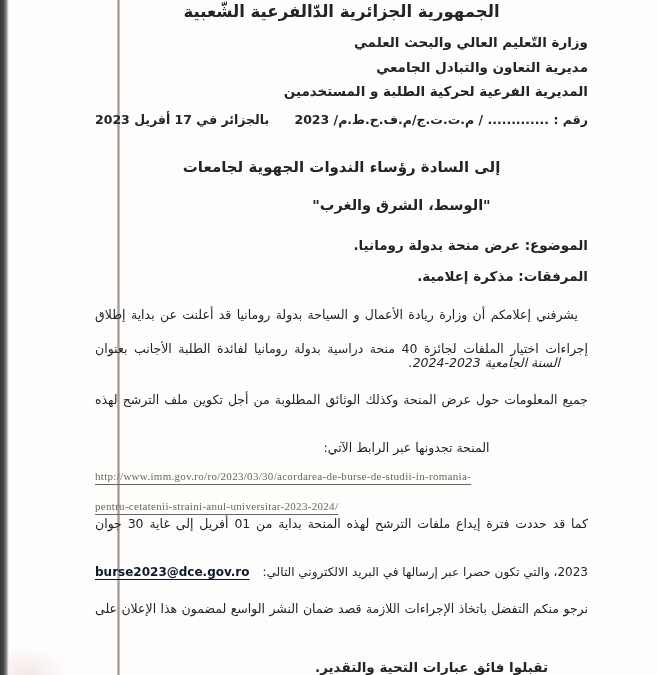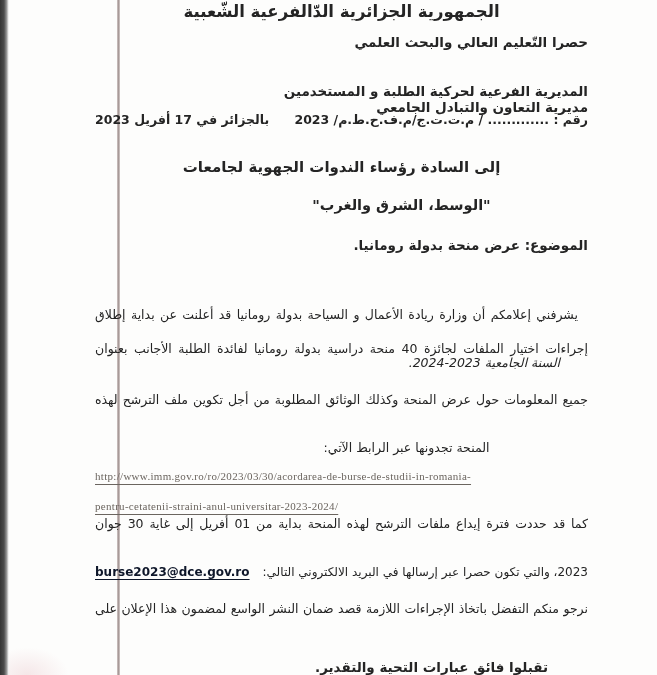--- a/index.html
+++ b/index.html
@@ -20,21 +20,21 @@
     position:absolute;left:9px;bottom:0;width:60px;height:28px;z-index:0;
     background:radial-gradient(ellipse at 30% 100%, rgba(230,190,195,.35), rgba(230,190,195,0) 70%);
   }
   .doc{
     position:absolute;left:95px;right:69px;top:0;bottom:0;z-index:2;
     direction:rtl;color:#242424;
   }
   .ln{position:absolute;left:0;right:0;height:22px;line-height:22px;font-size:12.5px;}
   .just{text-align:justify;text-align-last:justify;}
   .title{top:1px;font-size:16.5px;font-weight:700;text-align:center;}
-  .min1{top:31px;} .min2{top:56px;margin-top:40px;} .min3{top:80px;}
+  .min1{top:31px;} .min2{top:56px;} .min3{top:80px;}
   .min{font-size:13.5px;font-weight:700;text-align:right;}
   .ref{top:109px;display:flex;justify-content:space-between;font-weight:700;font-size:12.5px;}
   .recip1{top:156px;font-size:15px;font-weight:700;text-align:center;}
   .recip2{top:194px;font-size:14.5px;font-weight:700;text-align:center;padding-left:120px;}
   .subj{top:234px;font-size:13.5px;font-weight:700;text-align:right;}
   .attach{top:265px;font-size:13.5px;font-weight:700;text-align:right;}
   .p1l1{top:304px;padding-right:10px;}
   .p1l2{top:338px;}
   .p1l3{top:352px;text-align:right;padding-right:28px;font-style:italic;}
   .p2l1{top:389px;}
@@ -61,33 +61,34 @@
 <body>
 
 <div class="edge-strip"></div>
 <div class="fold-line"></div>
 <div class="smudge"></div>
 
 <div class="doc">
 
   <div class="ln title">الجمهورية الجزائرية الدّالفرعية الشّعبية</div>
 
-  <div class="ln min min1">حصرا التّعليم العالي والبحث العلمي</div>
+  <div class="ln min min1">وزارة التّعليم العالي والبحث العلمي</div>
   <div class="ln min min2">مديرية التعاون والتبادل الجامعي</div>
   <div class="ln min min3">المديرية الفرعية لحركية الطلبة و المستخدمين</div>
 
   <div class="ln ref">
     <span>رقم : ............. / م.ت.ت.ج/م.ف.ح.ط.م/ 2023</span>
     <span>بالجزائر في  17 أفريل 2023</span>
   </div>
 
   <div class="ln recip1">إلى السادة رؤساء الندوات الجهوية لجامعات</div>
   <div class="ln recip2">"الوسط، الشرق والغرب"</div>
 
   <div class="ln subj">الموضوع: عرض منحة بدولة رومانيا.</div>
+  <div class="ln attach">المرفقات: مذكرة إعلامية.</div>
 
   <div class="ln just p1l1">يشرفني إعلامكم أن وزارة ريادة الأعمال و السياحة بدولة رومانيا قد أعلنت عن بداية إطلاق</div>
   <div class="ln just p1l2">إجراءات اختيار الملفات لجائزة 40 منحة دراسية بدولة رومانيا لفائدة الطلبة الأجانب بعنوان</div>
   <div class="ln p1l3">السنة الجامعية 2023-2024.</div>
 
   <div class="ln just p2l1">جميع المعلومات حول عرض المنحة وكذلك الوثائق المطلوبة من أجل تكوين ملف الترشح لهذه</div>
   <div class="ln p2l2">المنحة تجدونها عبر  الرابط الآتي:</div>
 
   <div class="ln url url1">http://www.imm.gov.ro/ro/2023/03/30/acordarea-de-burse-de-studii-in-romania-</div>
   <div class="ln url url2">pentru-cetatenii-straini-anul-universitar-2023-2024/</div>

